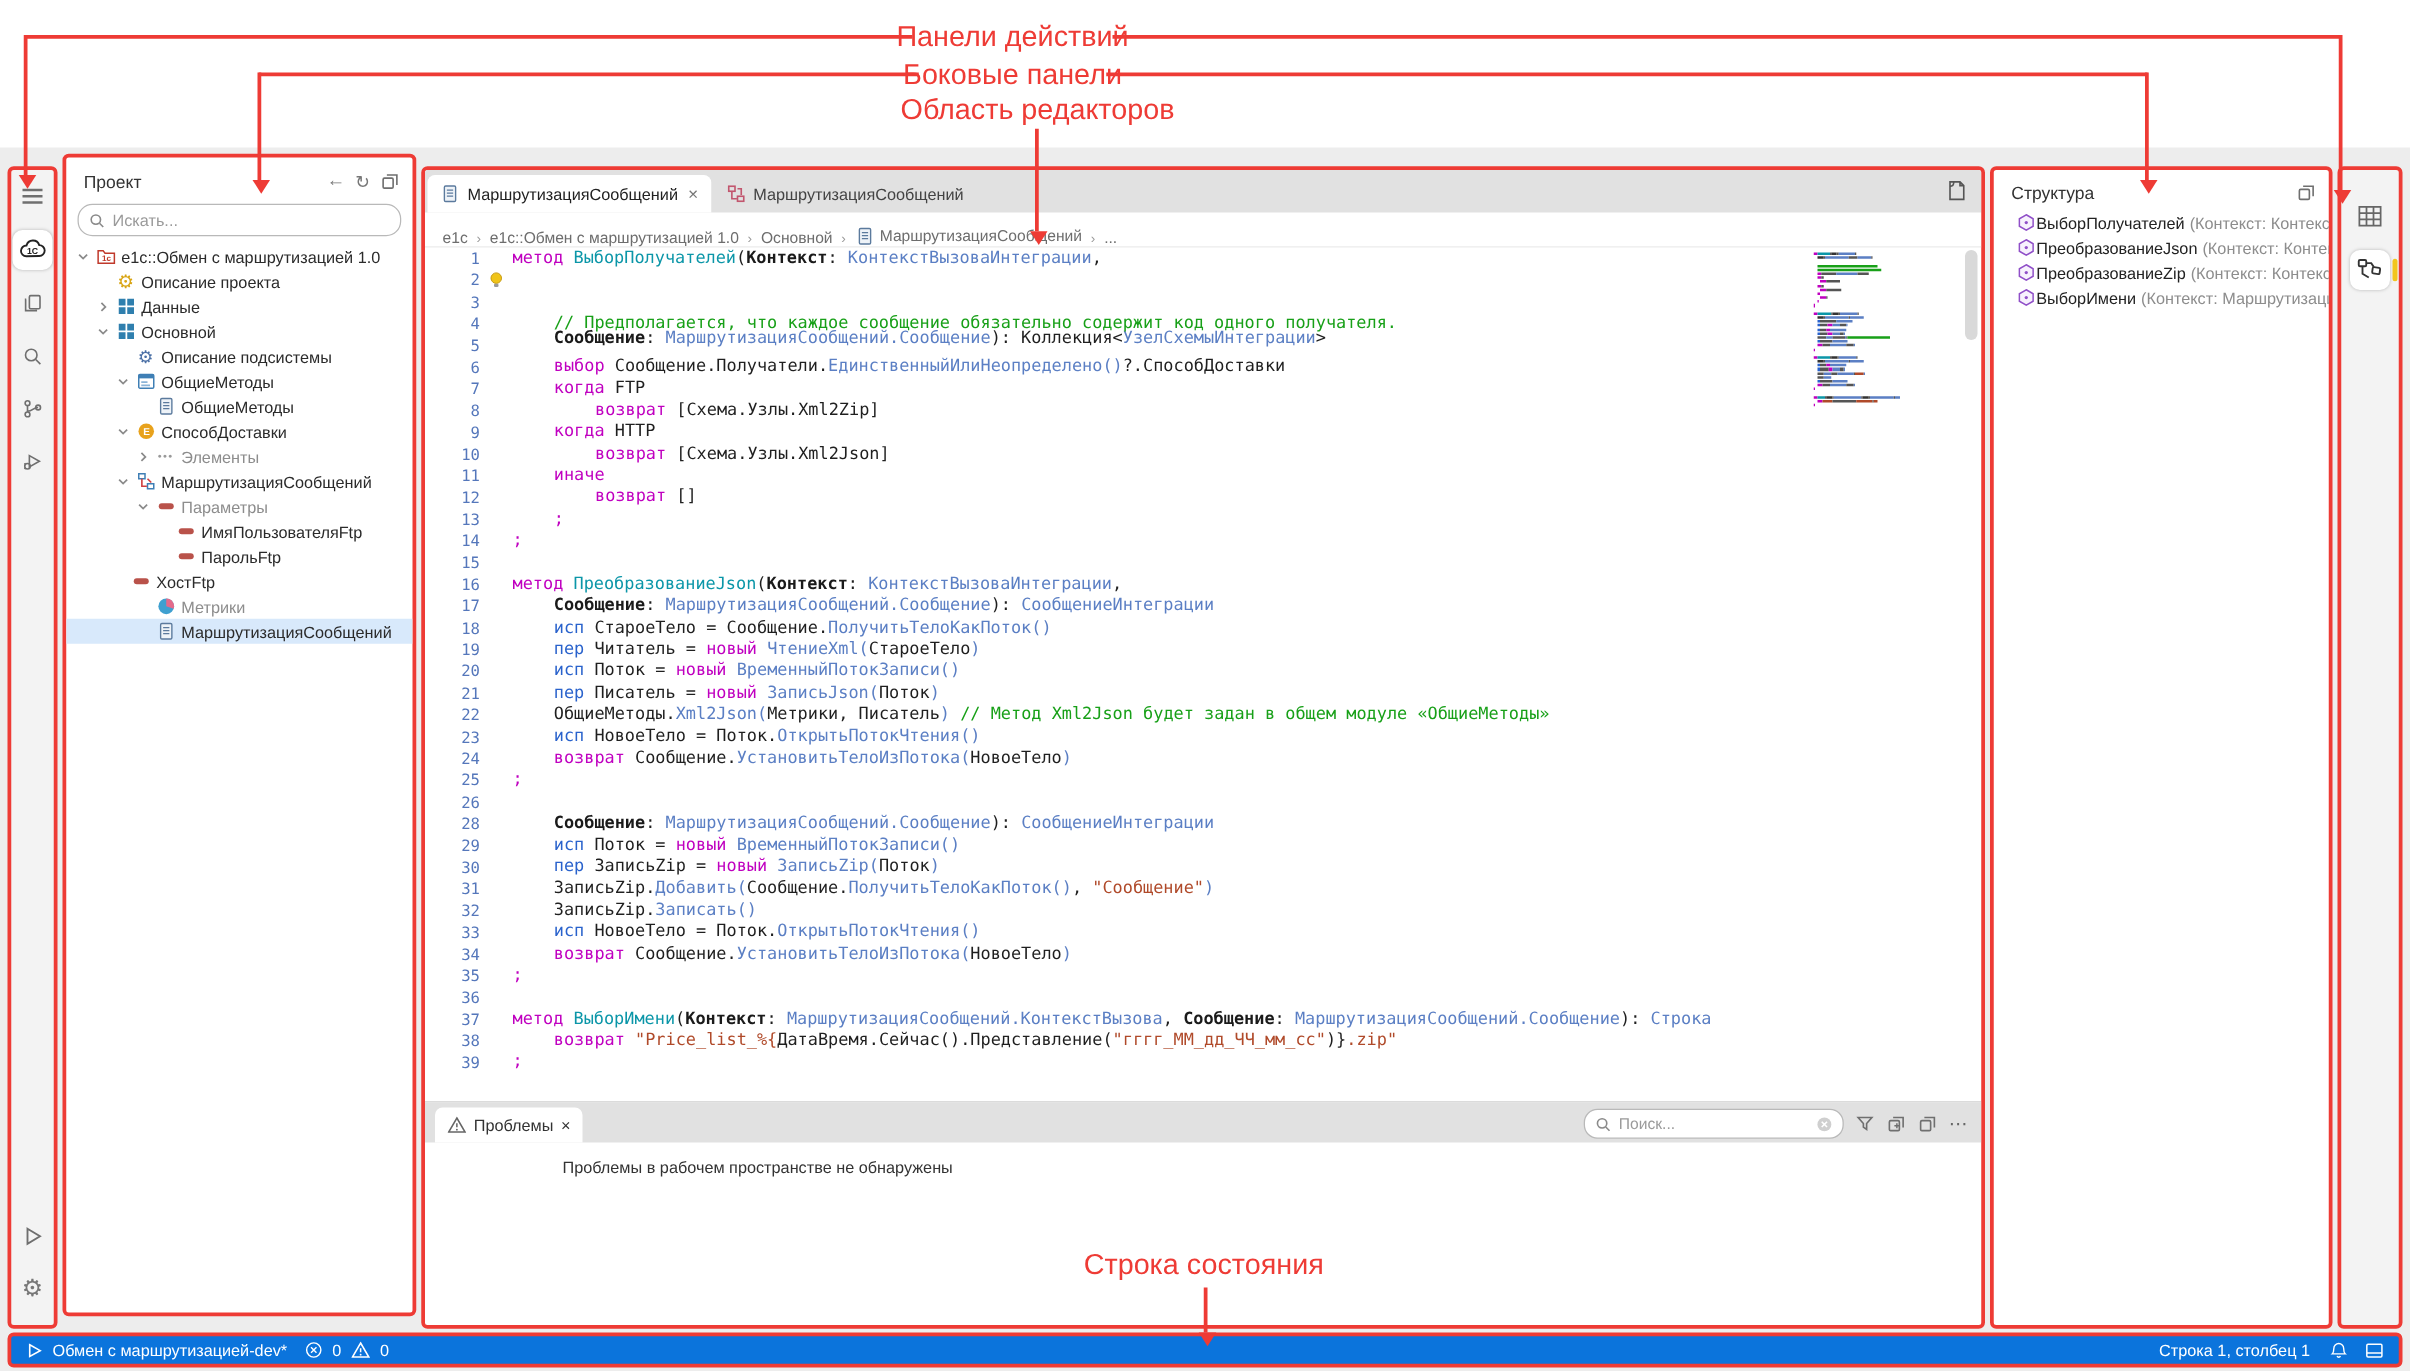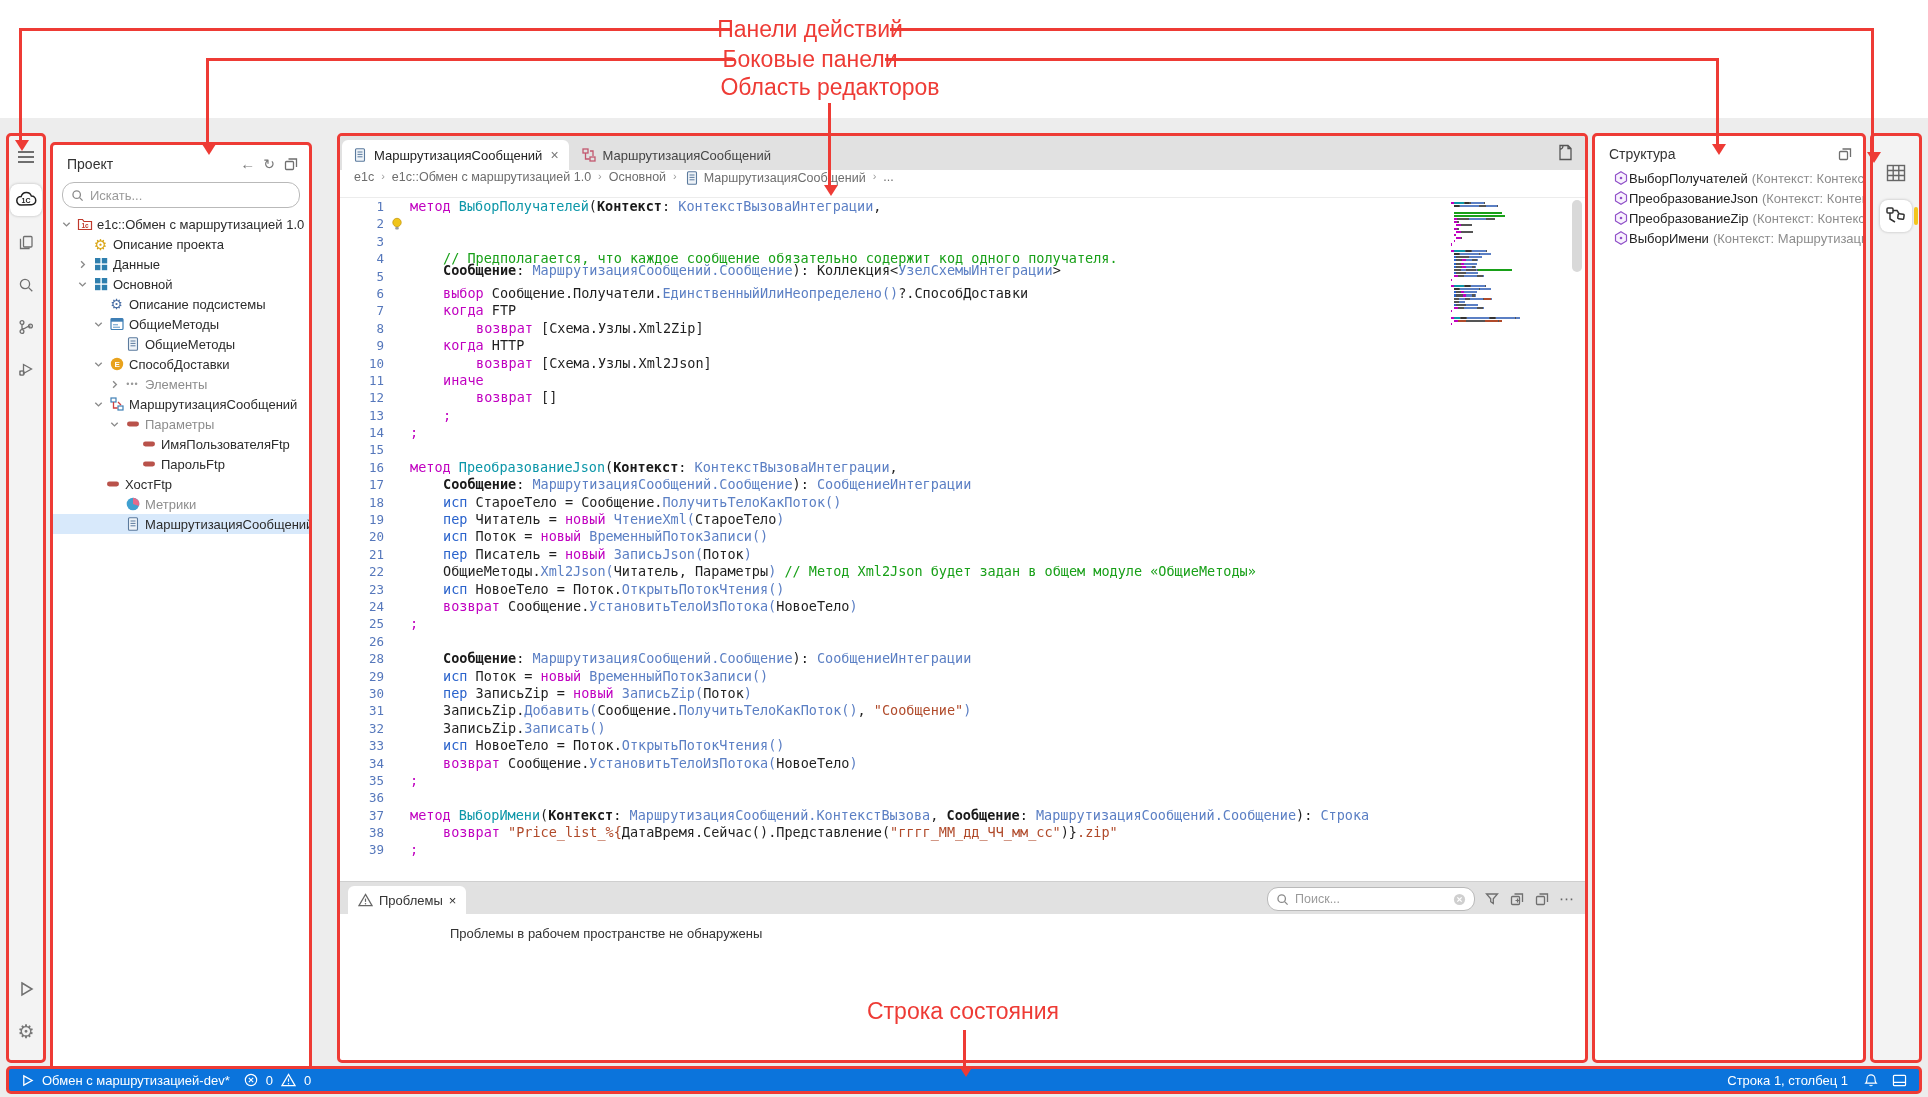--- a/index.html
+++ b/index.html
@@ -2,21 +2,21 @@
 <html><head>
 <meta charset="utf-8">
 <style>
   html,body{margin:0;padding:0;}
   body{width:1928px;height:1097px;position:relative;background:#ffffff;
        font-family:"Liberation Sans",sans-serif;overflow:hidden;
        -webkit-font-smoothing:antialiased;}
   .workspace-bg{position:absolute;left:0;top:118px;width:1928px;height:979px;background:#ededed;}
   .box{position:absolute;border:3px solid #ee3b35;border-radius:5px;box-sizing:border-box;overflow:hidden;}
   #box-leftbar{left:6px;top:133px;width:40px;height:930px;background:#f3f3f3;}
-  #box-project{left:50px;top:142px;width:262px;height:930px;background:#ffffff;}
+  #box-project{left:50px;top:123px;width:283px;height:930px;background:#ffffff;}
   #box-editor{left:337px;top:133px;width:1251px;height:930px;background:#ffffff;}
   #box-structure{left:1592px;top:133px;width:274px;height:930px;background:#ffffff;}
   #box-rightbar{left:1870px;top:133px;width:52px;height:930px;background:#f3f3f3;}
   #box-status{left:6px;top:1066px;width:1916px;height:28px;background:#0b74dc;}
 
   
   .abar{display:flex;flex-direction:column;align-items:center;height:100%;position:relative;}
   .abar .ic{width:30px;height:30px;display:flex;align-items:center;justify-content:center;margin:6px 0;color:#6f6f6f;}
   .tile{width:32px;height:32px;background:#fff;border-radius:8px;box-shadow:0 0 3px rgba(0,0,0,.25);
         display:flex;align-items:center;justify-content:center;position:relative;margin:6px 0;}
@@ -44,21 +44,21 @@
   .s-item .dt{color:#8d8d8d;margin-left:4px;}
   .s-item .ti{width:18px;display:flex;}
 
   
   .tabbar{height:34px;background:#e1e1e1;display:flex;align-items:flex-end;position:relative;}
   .tab{height:30px;display:flex;align-items:center;gap:6px;padding:0 10px;font-size:13px;color:#444;
        border-top-left-radius:6px;border-top-right-radius:6px;margin-left:2px;}
   .tab.active{background:#fff;color:#222;}
   .tab .x{color:#777;font-size:14px;margin-left:2px;}
   .tabbar-right{position:absolute;right:10px;top:7px;color:#555;}
-  .crumbs{height:27px;display:flex;align-items:flex-start;padding-left:14px;font-size:12.5px;color:#6d6d6d;
+  .crumbs{height:27px;display:flex;align-items:flex-end;padding-left:14px;font-size:12.5px;color:#6d6d6d;
           border-bottom:1px solid #ececec;background:#fff;gap:7px;white-space:nowrap;}
   .crumbs .sep{color:#9a9a9a;font-size:11px;}
   .crumbs .ci{display:flex;align-items:center;gap:4px;}
   .code{position:absolute;left:0;top:62px;right:0;height:716px;font-family:"DejaVu Sans Mono",monospace;
         font-size:13.5px;overflow:hidden;}
   .cl{height:17.4px;line-height:17.4px;display:flex;white-space:pre;}
   .cl .ln{width:44px;text-align:right;color:#5577bb;flex:0 0 44px;font-size:12.5px;}
   .cl .lg{width:26px;flex:0 0 26px;display:flex;align-items:center;justify-content:center;}
   .tk-k{color:#c000c0;} .tk-b{color:#2962cc;} .tk-t{color:#5b7fc4;} .tk-m{color:#0b96a8;}
   .tk-c{color:#18a018;} .tk-s{color:#b04a2a;} .tk-p{color:#1f1f1f;} .tk-pb{color:#1a1a1a;font-weight:bold;}
@@ -451,21 +451,21 @@
       <div class="cl"><span class="ln">12</span><span class="lg"></span><span style="padding-left: 66px;"><span class="tk-k">возврат </span><span class="tk-p">[]</span></span></div>
       <div class="cl"><span class="ln">13</span><span class="lg"></span><span style="padding-left: 33px;"><span class="tk-k">;</span></span></div>
       <div class="cl"><span class="ln">14</span><span class="lg"></span><span style="padding-left: 0px;"><span class="tk-k">;</span></span></div>
       <div class="cl"><span class="ln">15</span><span class="lg"></span><span style="padding-left: 0px;"></span></div>
       <div class="cl"><span class="ln">16</span><span class="lg"></span><span style="padding-left: 0px;"><span class="tk-k">метод </span><span class="tk-m">ПреобразованиеJson</span><span class="tk-p">(</span><span class="tk-pb">Контекст</span><span class="tk-p">: </span><span class="tk-t">КонтекстВызоваИнтеграции</span><span class="tk-p">,</span></span></div>
       <div class="cl"><span class="ln">17</span><span class="lg"></span><span style="padding-left: 33px;"><span class="tk-pb">Сообщение</span><span class="tk-p">: </span><span class="tk-t">МаршрутизацияСообщений.Сообщение</span><span class="tk-p">): </span><span class="tk-t">СообщениеИнтеграции</span></span></div>
       <div class="cl"><span class="ln">18</span><span class="lg"></span><span style="padding-left: 33px;"><span class="tk-b">исп </span><span class="tk-p">СтароеТело = Сообщение.</span><span class="tk-t">ПолучитьТелоКакПоток()</span></span></div>
       <div class="cl"><span class="ln">19</span><span class="lg"></span><span style="padding-left: 33px; text-align: right;"><span class="tk-b">пер </span><span class="tk-p">Читатель = </span><span class="tk-k">новый </span><span class="tk-t">ЧтениеXml(</span><span class="tk-p">СтароеТело</span><span class="tk-t">)</span></span></div>
       <div class="cl"><span class="ln">20</span><span class="lg"></span><span style="padding-left: 33px;"><span class="tk-b">исп </span><span class="tk-p">Поток = </span><span class="tk-k">новый </span><span class="tk-t">ВременныйПотокЗаписи()</span></span></div>
       <div class="cl"><span class="ln">21</span><span class="lg"></span><span style="padding-left: 33px;"><span class="tk-b">пер </span><span class="tk-p">Писатель = </span><span class="tk-k">новый </span><span class="tk-t">ЗаписьJson(</span><span class="tk-p">Поток</span><span class="tk-t">)</span></span></div>
-      <div class="cl"><span class="ln">22</span><span class="lg"></span><span style="padding-left: 33px;"><span class="tk-p">ОбщиеМетоды.</span><span class="tk-t">Xml2Json(</span><span class="tk-p">Читатель, Параметры</span><span class="tk-t">)</span><span class="tk-p"> </span><span class="tk-c">// Метод Xml2Json будет задан в общем модуле «ОбщиеМетоды»</span></span></div>
+      <div class="cl"><span class="ln">22</span><span class="lg"></span><span style="padding-left: 33px;"><span class="tk-p">ОбщиеМетоды.</span><span class="tk-t">Xml2Json(</span><span class="tk-p">Метрики, Писатель</span><span class="tk-t">)</span><span class="tk-p"> </span><span class="tk-c">// Метод Xml2Json будет задан в общем модуле «ОбщиеМетоды»</span></span></div>
       <div class="cl"><span class="ln">23</span><span class="lg"></span><span style="padding-left: 33px;"><span class="tk-b">исп </span><span class="tk-p">НовоеТело = Поток.</span><span class="tk-t">ОткрытьПотокЧтения()</span></span></div>
       <div class="cl"><span class="ln">24</span><span class="lg"></span><span style="padding-left: 33px;"><span class="tk-k">возврат </span><span class="tk-p">Сообщение.</span><span class="tk-t">УстановитьТелоИзПотока(</span><span class="tk-p">НовоеТело</span><span class="tk-t">)</span></span></div>
       <div class="cl"><span class="ln">25</span><span class="lg"></span><span style="padding-left: 0px;"><span class="tk-k">;</span></span></div>
       <div class="cl"><span class="ln">26</span><span class="lg"></span><span style="padding-left: 0px;"></span></div>
       <div class="cl"><span class="ln">28</span><span class="lg"></span><span style="padding-left: 33px;"><span class="tk-pb">Сообщение</span><span class="tk-p">: </span><span class="tk-t">МаршрутизацияСообщений.Сообщение</span><span class="tk-p">): </span><span class="tk-t">СообщениеИнтеграции</span></span></div>
       <div class="cl"><span class="ln">29</span><span class="lg"></span><span style="padding-left: 33px;"><span class="tk-b">исп </span><span class="tk-p">Поток = </span><span class="tk-k">новый </span><span class="tk-t">ВременныйПотокЗаписи()</span></span></div>
       <div class="cl"><span class="ln">30</span><span class="lg"></span><span style="padding-left: 33px;"><span class="tk-b">пер </span><span class="tk-p">ЗаписьZip = </span><span class="tk-k">новый </span><span class="tk-t">ЗаписьZip(</span><span class="tk-p">Поток</span><span class="tk-t">)</span></span></div>
       <div class="cl"><span class="ln">31</span><span class="lg"></span><span style="padding-left: 33px;"><span class="tk-p">ЗаписьZip.</span><span class="tk-t">Добавить(</span><span class="tk-p">Сообщение.</span><span class="tk-t">ПолучитьТелоКакПоток()</span><span class="tk-p">, </span><span class="tk-s">"Сообщение"</span><span class="tk-t">)</span></span></div>
       <div class="cl"><span class="ln">32</span><span class="lg"></span><span style="padding-left: 33px;"><span class="tk-p">ЗаписьZip.</span><span class="tk-t">Записать()</span></span></div>
       <div class="cl"><span class="ln">33</span><span class="lg"></span><span style="padding-left: 33px;"><span class="tk-b">исп </span><span class="tk-p">НовоеТело = Поток.</span><span class="tk-t">ОткрытьПотокЧтения()</span></span></div>

